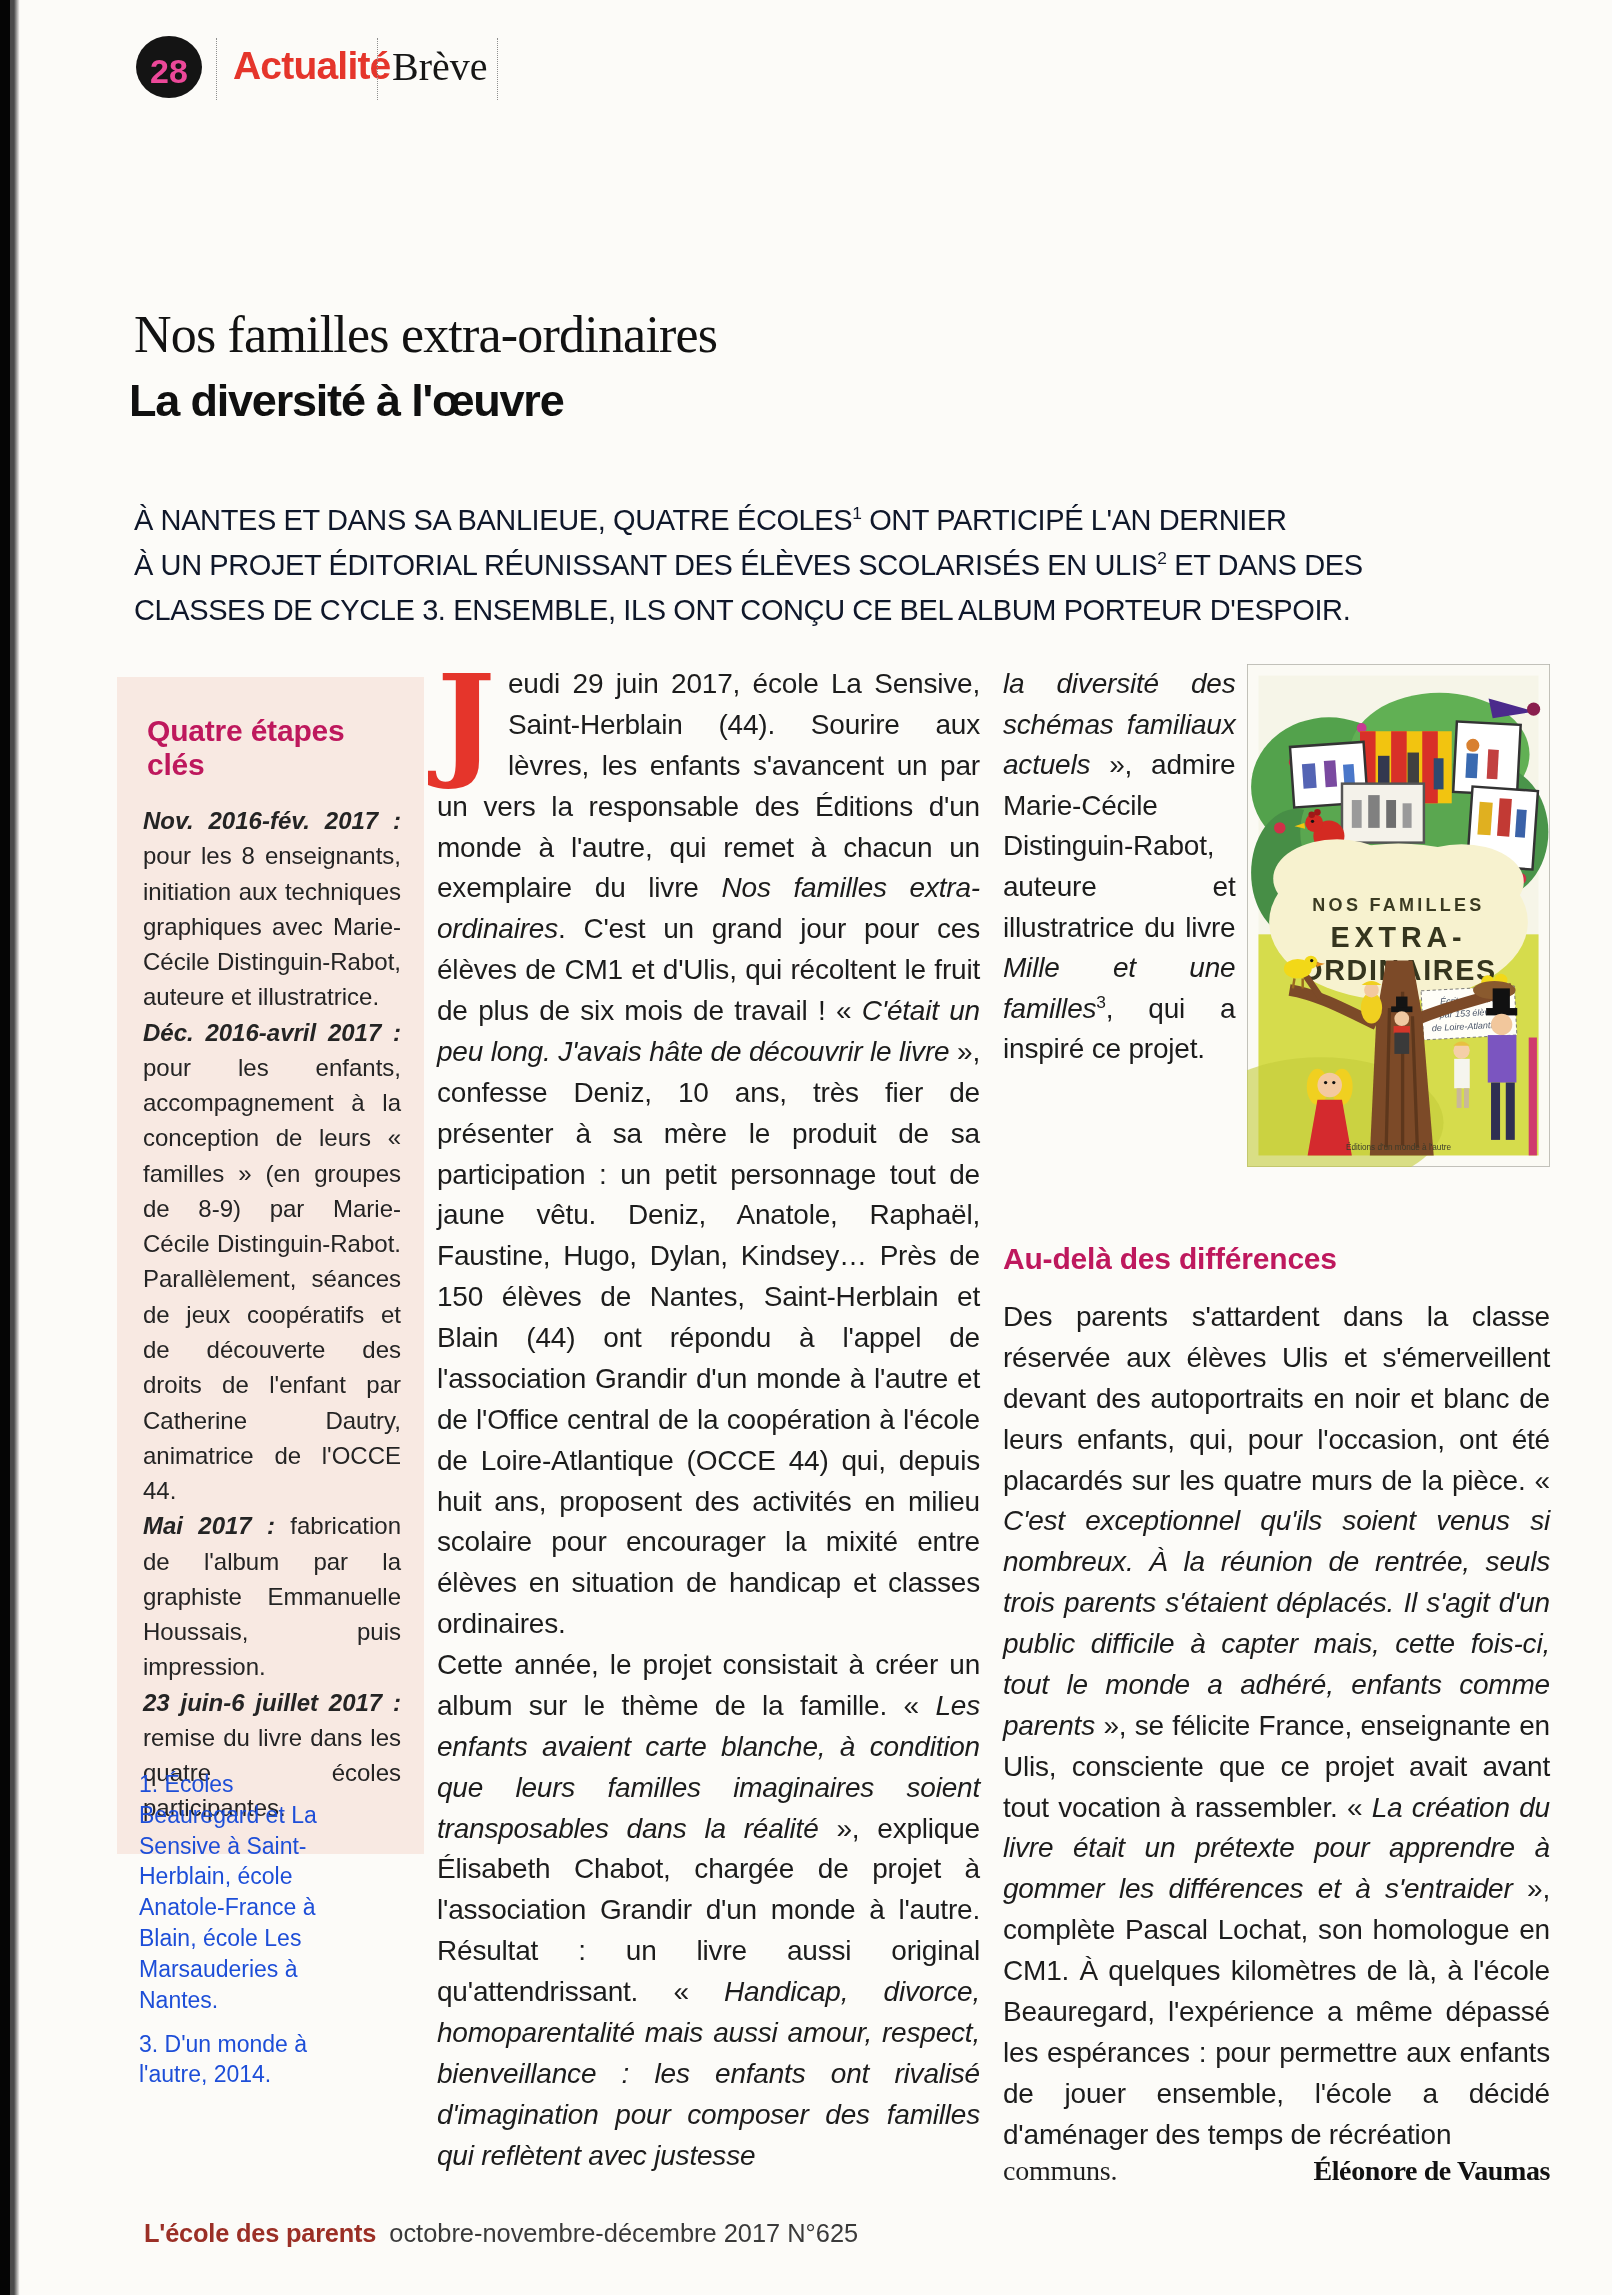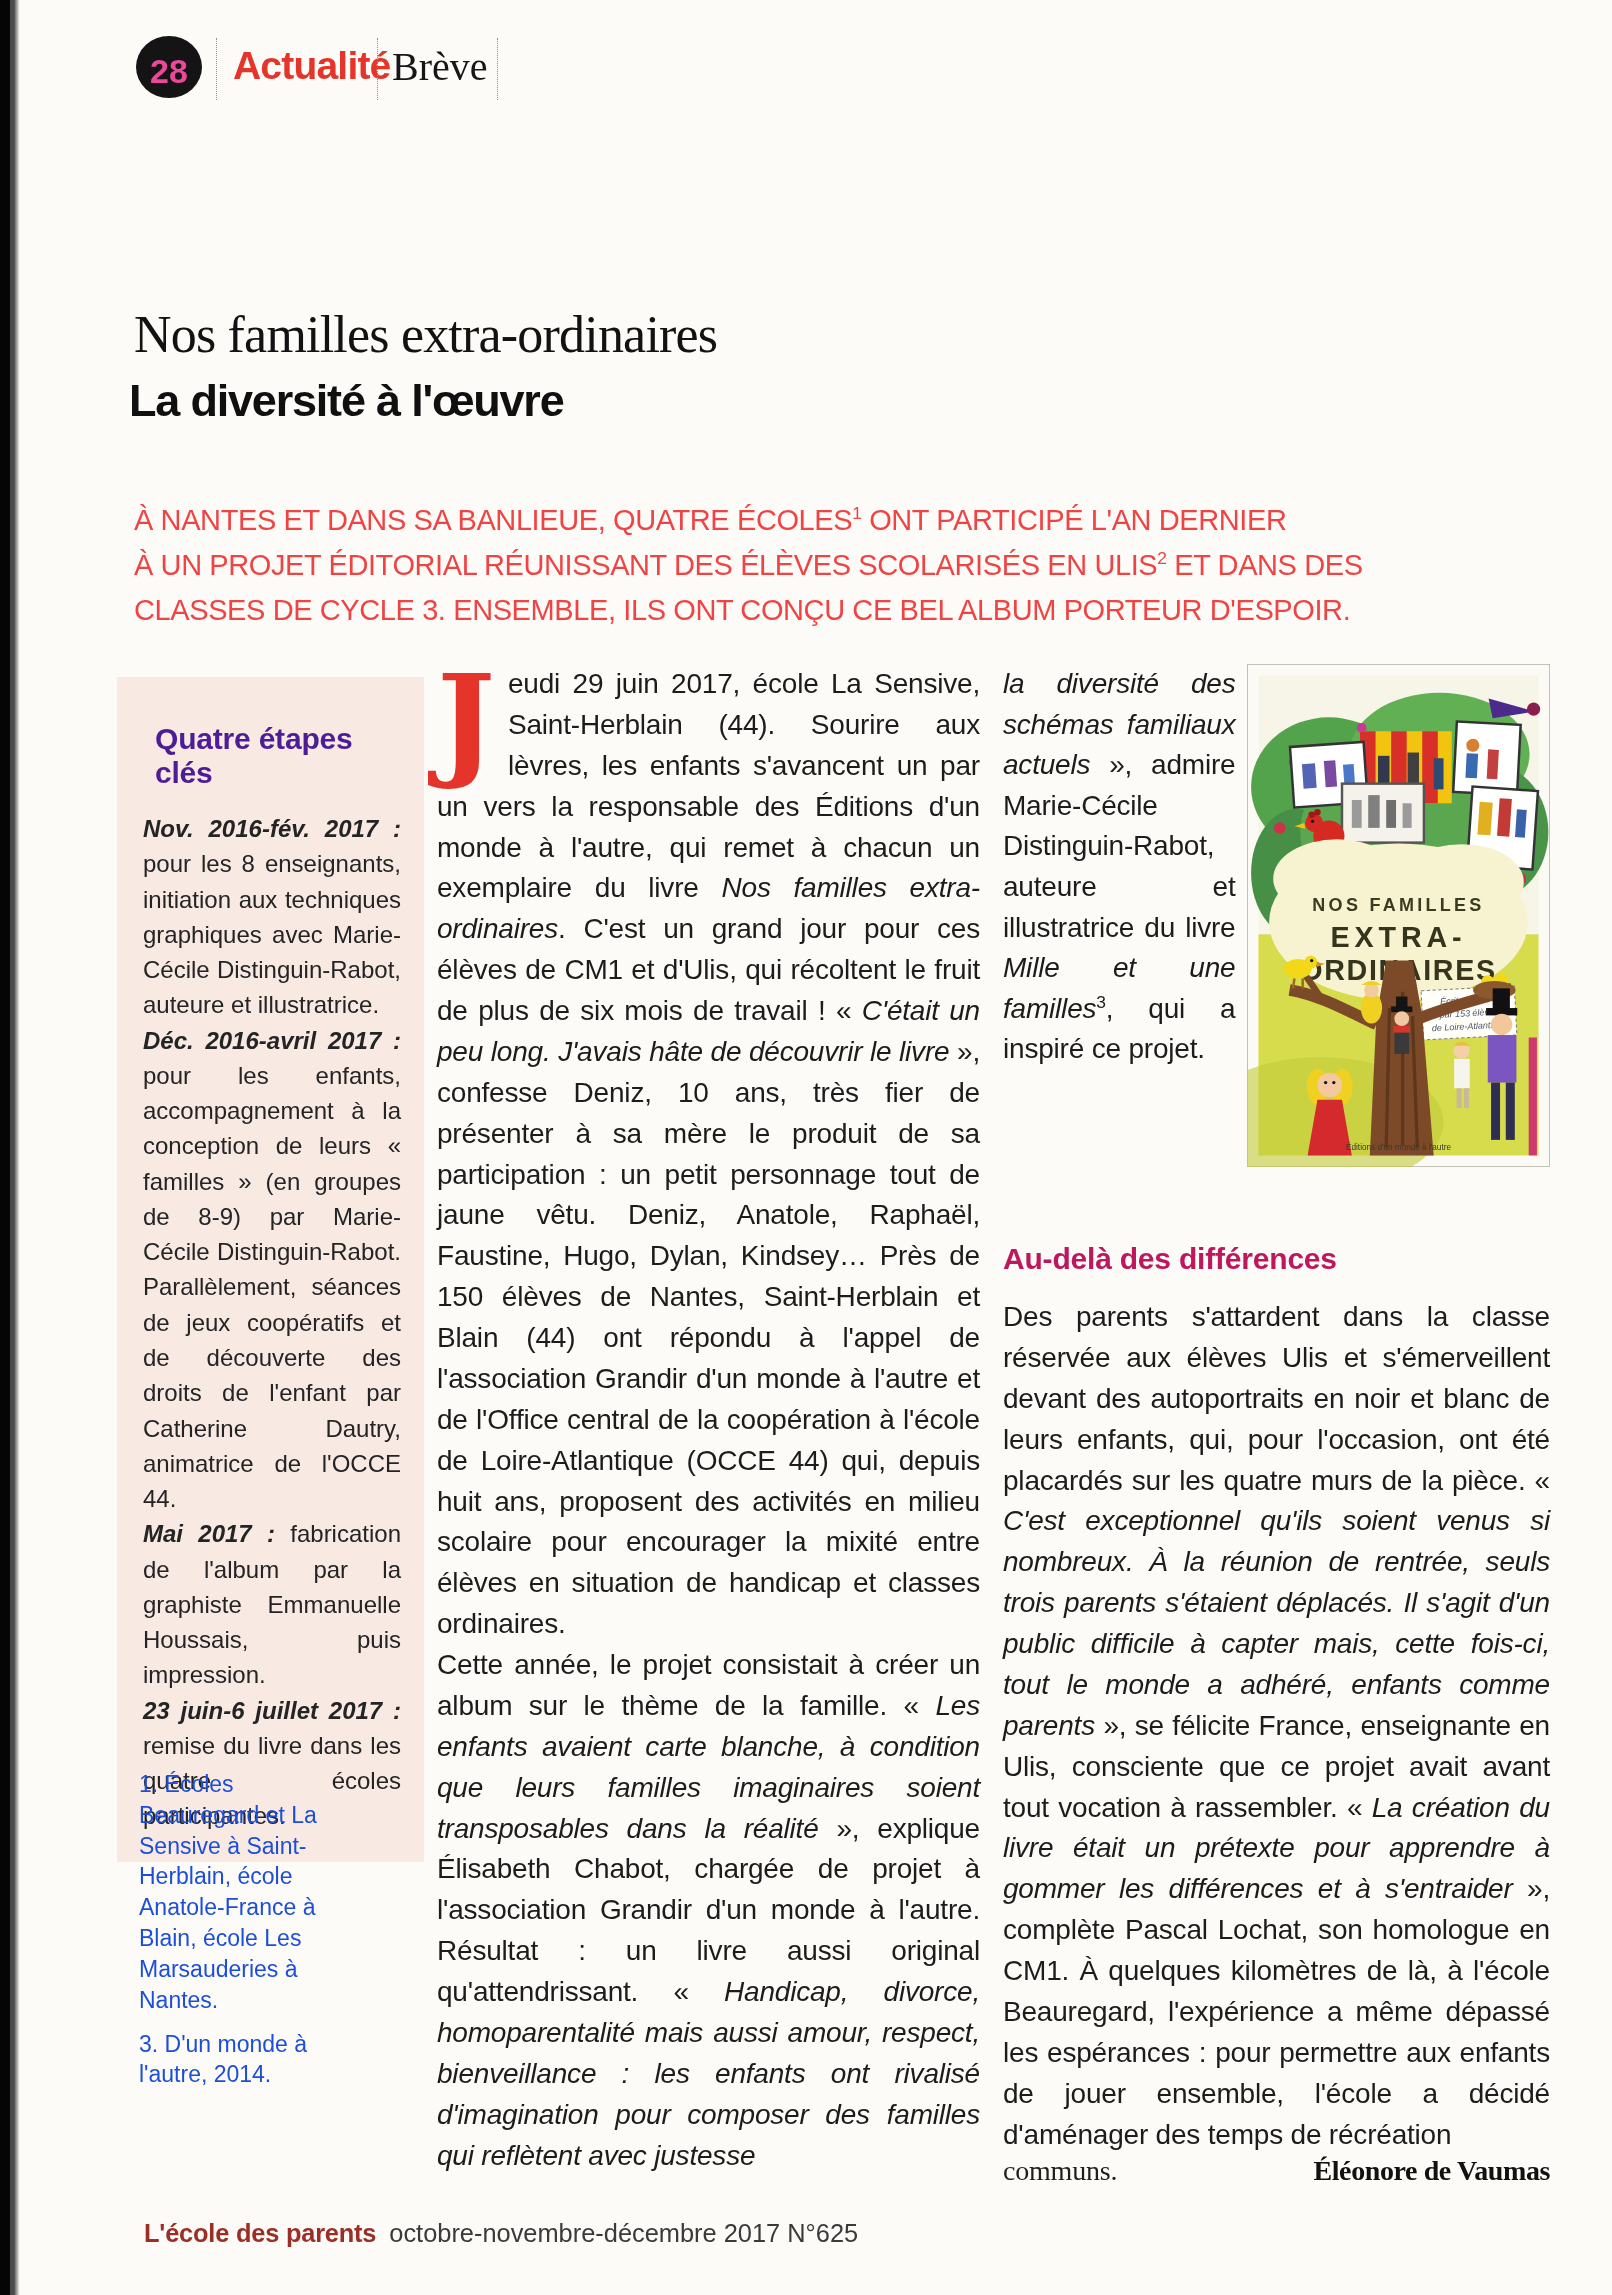--- a/index.html
+++ b/index.html
@@ -16,26 +16,26 @@
   .section-label{position:absolute;left:233px;top:44px;font-size:39px;font-weight:800;
         letter-spacing:-0.8px;color:#e5352b;}
   .rubric-label{position:absolute;left:392px;top:43px;font-size:40px;
         font-family:"Liberation Serif",serif;color:#161616;}
   
   .kicker{position:absolute;left:134px;top:305px;font-family:"Liberation Serif",serif;
         font-size:52px;letter-spacing:-0.8px;color:#121212;}
   .title{position:absolute;left:129px;top:375px;font-size:45px;font-weight:bold;
         letter-spacing:-1.2px;color:#101010;}
   .intro{position:absolute;left:134px;top:498px;width:1467px;font-size:29px;line-height:1.55;
-        letter-spacing:-0.4px;color:#ef4444;}
+        letter-spacing:-0.4px;color:#0f172a;}
   .intro sup{font-size:60%;}
   
   .sidebar{position:absolute;left:117px;top:677px;width:307px;background:#f8e9e2;
         padding:33px 23px 28px 26px;box-sizing:border-box;}
-  .sidebar h3{margin:12px;font-size:30px;font-weight:bold;color:#4c1d95;letter-spacing:-0.2px;}
+  .sidebar h3{margin:4px;font-size:30px;font-weight:bold;color:#be185d;letter-spacing:-0.2px;}
   .sidebar .steps{margin-top:21px;font-size:24px;line-height:1.47;text-align:justify;color:#242424;}
   .step{margin:0;}
   .lead{font-weight:bold;font-style:italic;}
   .footnotes{position:absolute;left:139px;top:1769px;width:220px;font-size:23px;
         line-height:1.34;color:#1d4ed8;}
   .footnotes p{margin:0 0 13px 0;}
   
   .colM{position:absolute;left:437px;top:664px;width:543px;}
   .colR{position:absolute;left:1003px;top:664px;width:547px;}
   .bodytxt{font-size:28px;line-height:1.46;text-align:justify;letter-spacing:-0.2px;color:#1c1c1c;}

